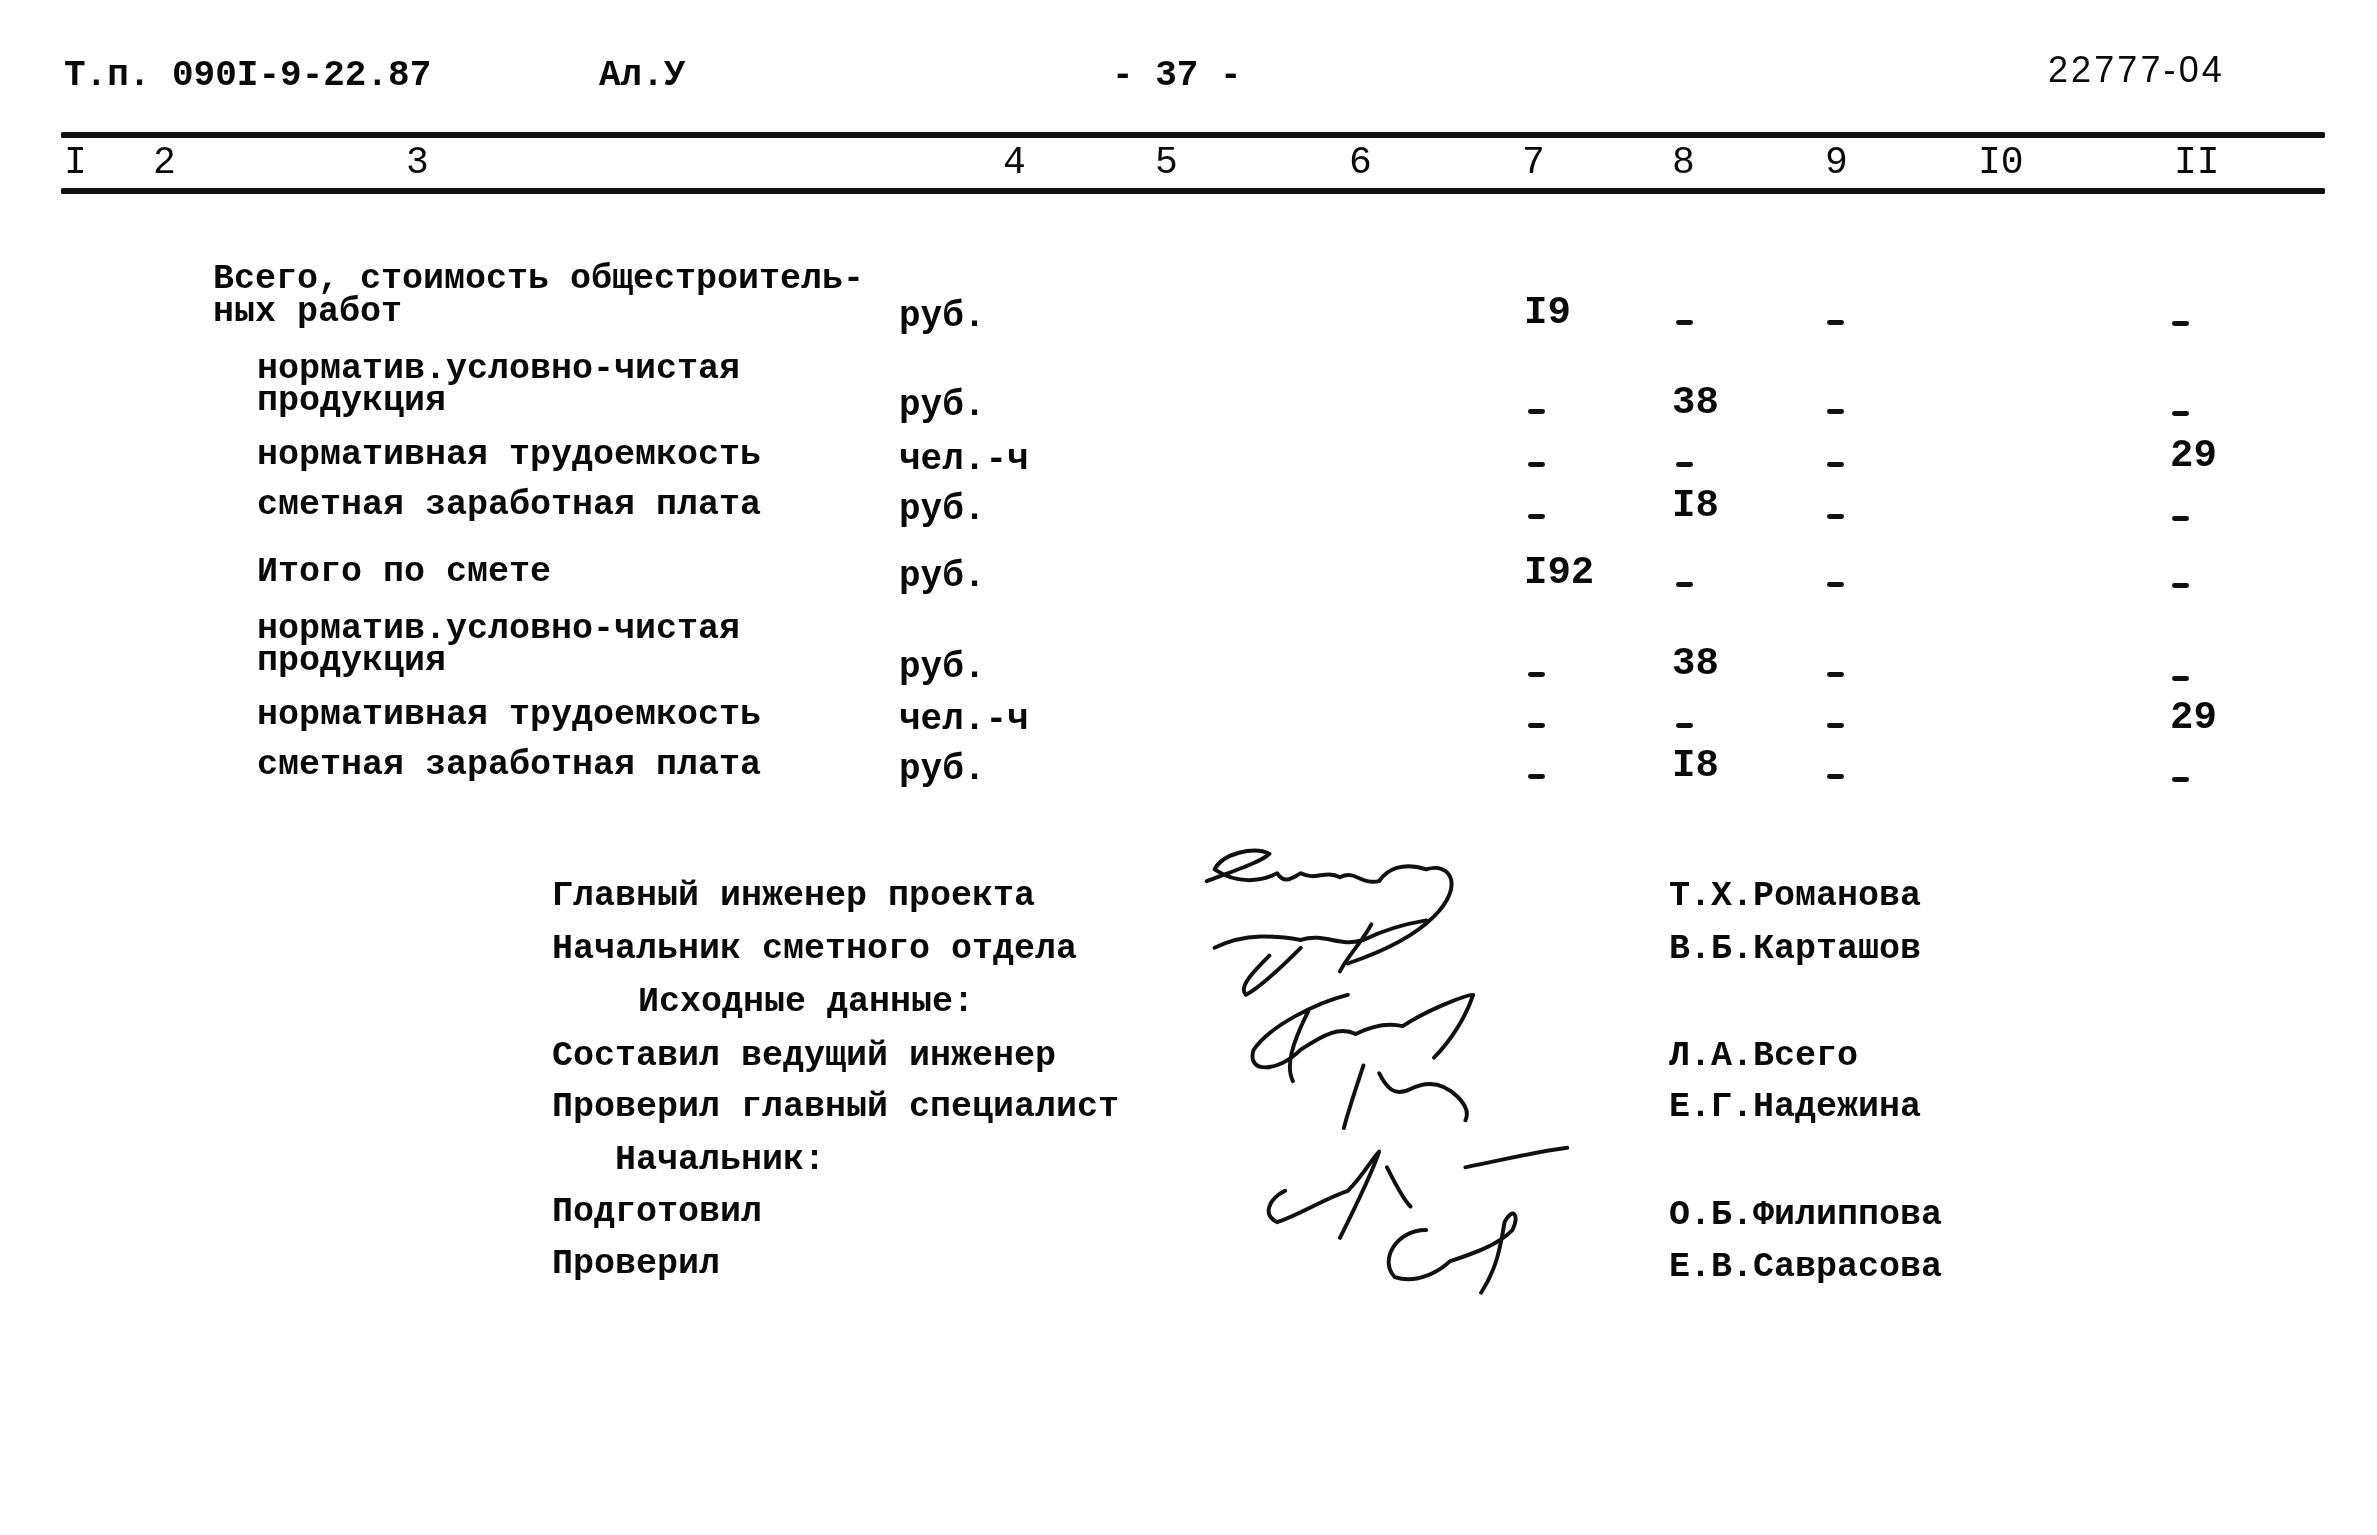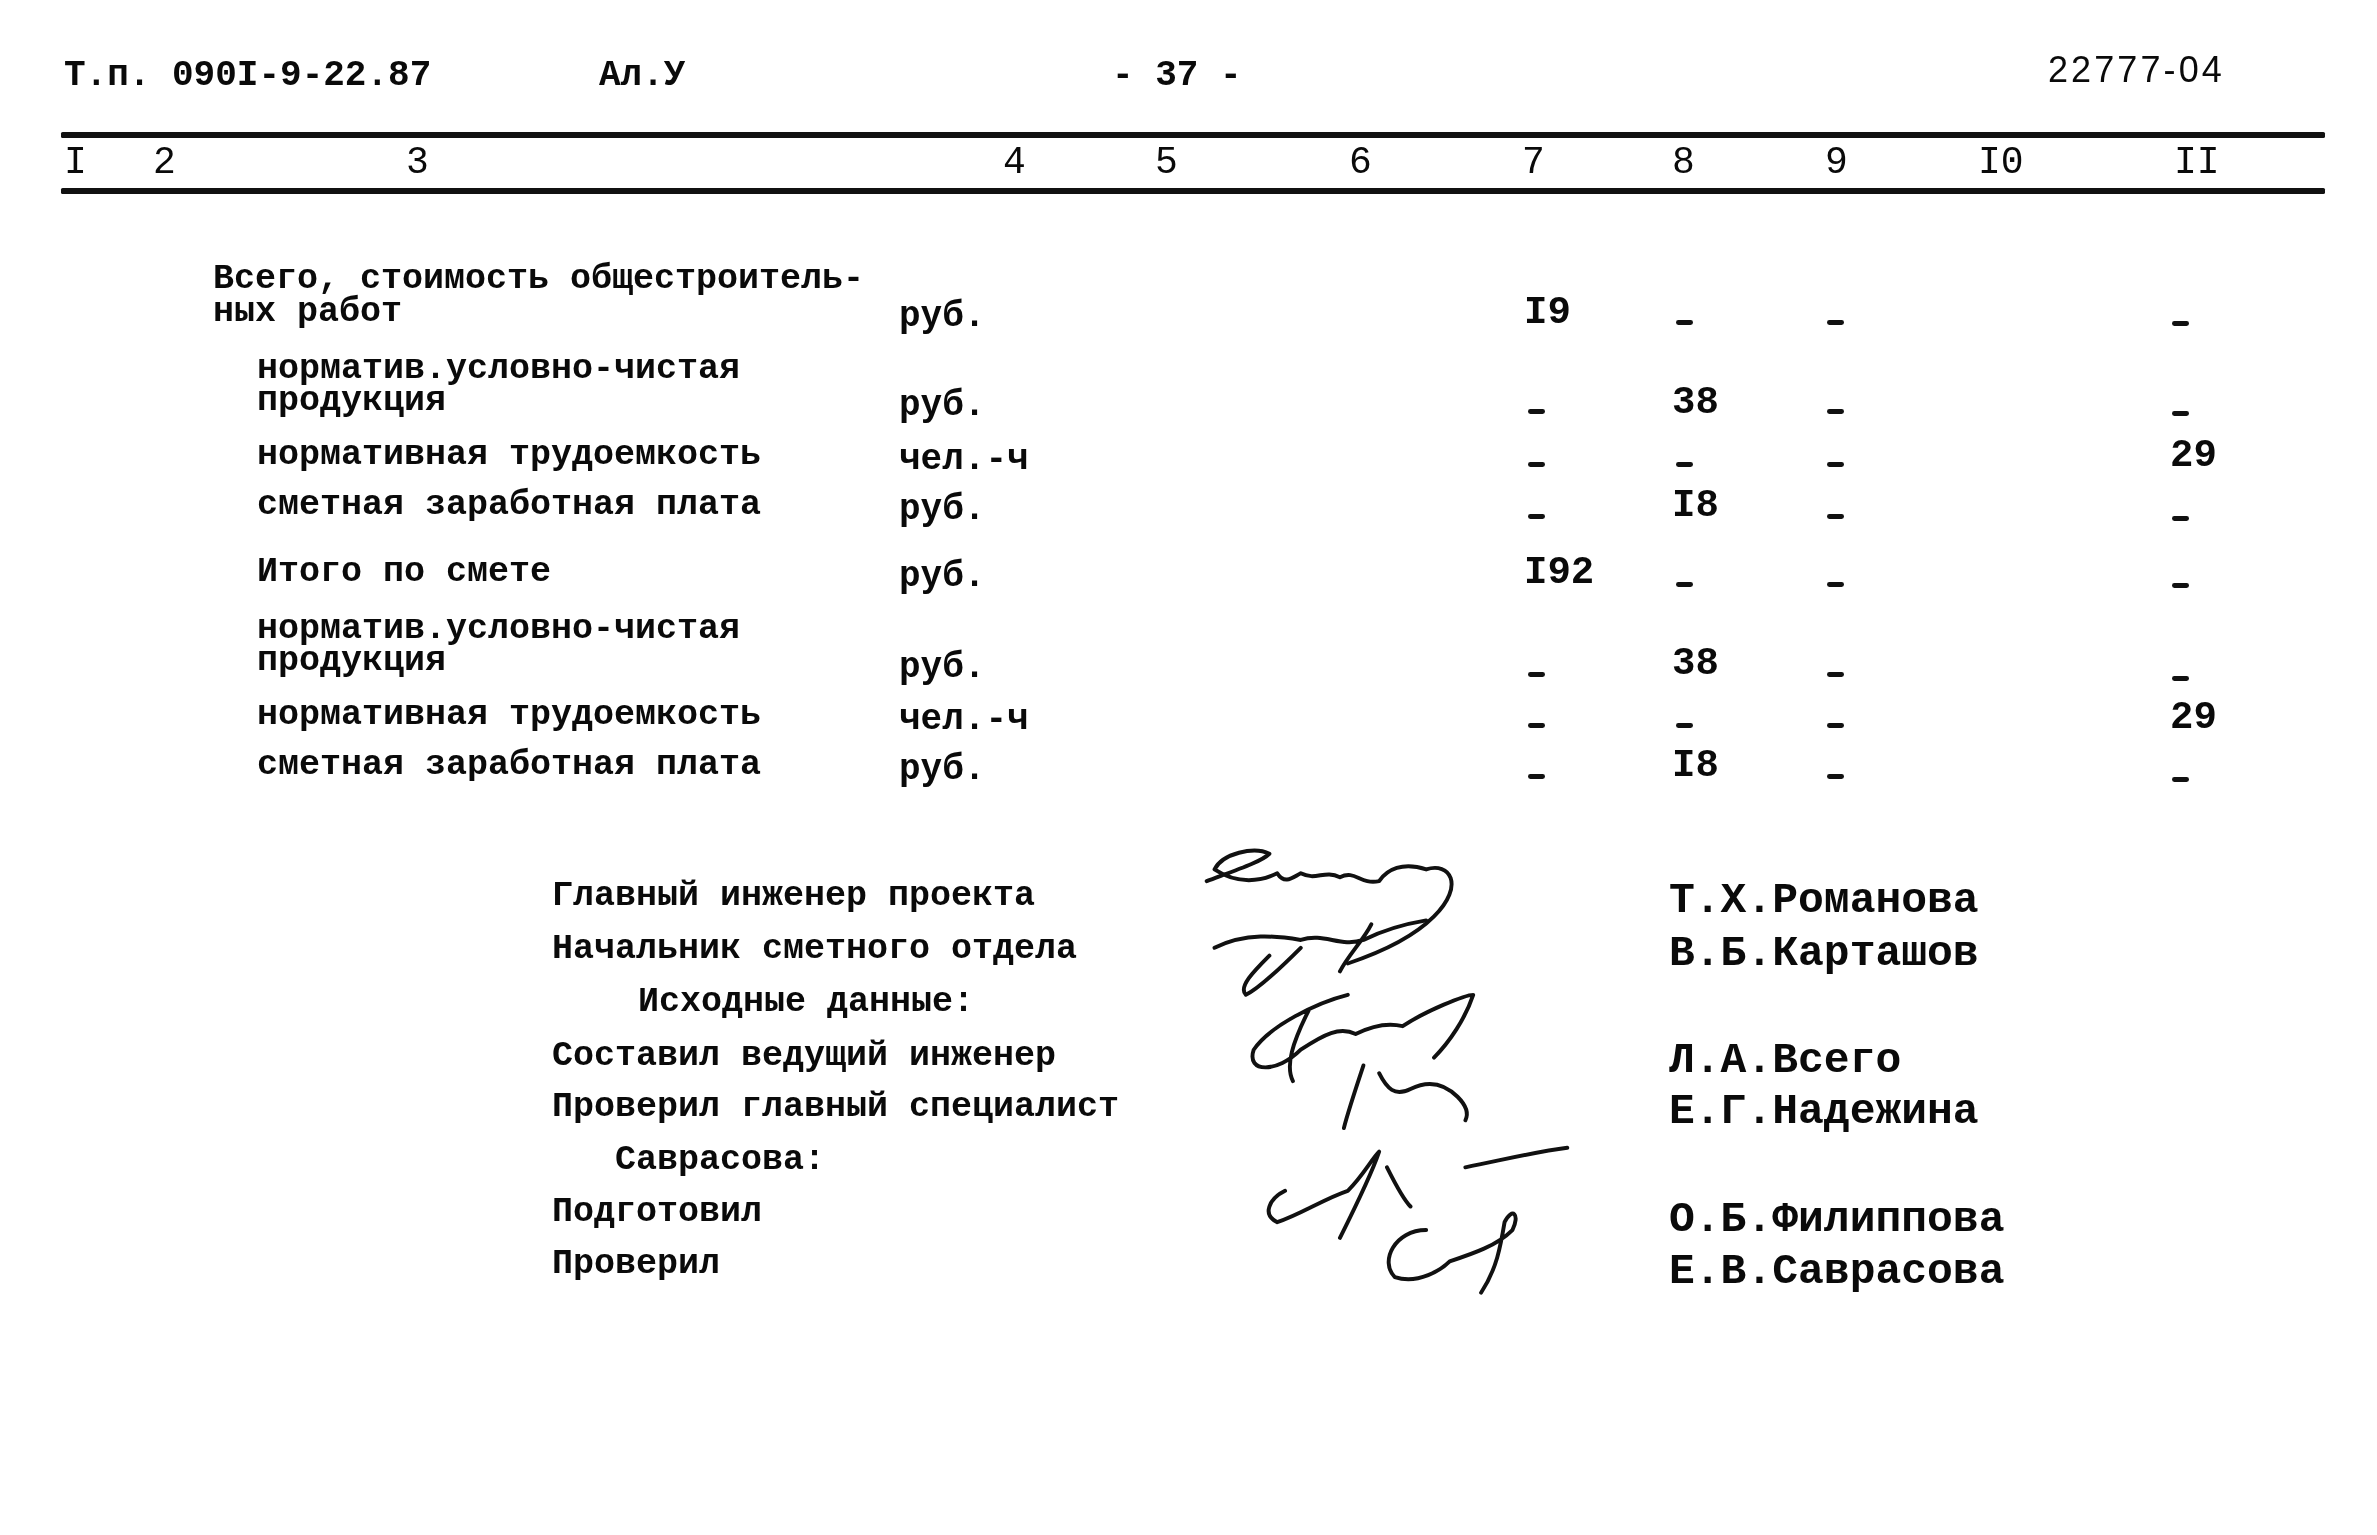--- a/index.html
+++ b/index.html
@@ -8,21 +8,21 @@
   .abs { position:absolute; white-space:nowrap; }
   .hdr { font-size:36px; top:55px; }
   .hdr-bold { font-weight:bold; }
   .rule { position:absolute; left:61px; width:2264px; height:5.5px; background:#111; border-radius:1.6px; }
   .colnum { font-size:38px; top:141px; }
   .cell { font-size:36px; font-weight:bold; }
   .lbl { font-size:35px; font-weight:bold; line-height:33px; }
   .val { font-size:39px; font-weight:bold; }
   .dash { display:inline-block; width:17px; height:5.5px; background:#111; border-radius:2.4px; }
   .sig-role { font-size:35px; font-weight:bold; }
-  .sig-name { font-size:43px; font-weight:bold; }
+  .sig-name { font-size:35px; font-weight:bold; }
   .handwriting { position:absolute; left:1191px; top:838px; width:439px; height:494px; }
   .handwriting path { fill:none; stroke:#111; stroke-width:5; stroke-linecap:round; stroke-linejoin:round; }
 </style>
 </head>
 <body>
 
 <div class="abs hdr hdr-bold" style="left:64px;">Т.п. 090I-9-22.87</div>
 <div class="abs hdr hdr-bold" style="left:599px;">Ал.У</div>
 <div class="abs hdr hdr-bold" style="left:1112px;">- 37 -</div>
 <div class="abs hdr" style="left:2048px; top:49px; font-family:'Liberation Sans', sans-serif; letter-spacing:3.1px;">22777-04</div>
@@ -107,21 +107,21 @@
 <div class="abs sig-name" style="left:1669px; top:929px;">В.Б.Карташов</div>
 
 <div class="abs sig-role" style="left:638px; top:982px;">Исходные данные:</div>
 
 <div class="abs sig-role" style="left:552px; top:1036px;">Составил ведущий инженер</div>
 <div class="abs sig-name" style="left:1669px; top:1036px;">Л.А.Всего</div>
 
 <div class="abs sig-role" style="left:552px; top:1087px;">Проверил главный специалист</div>
 <div class="abs sig-name" style="left:1669px; top:1087px;text-align:center;">Е.Г.Надежина</div>
 
-<div class="abs sig-role" style="left:615px; top:1140px;">Саврасова:</div>
+<div class="abs sig-role" style="left:615px; top:1140px;">Начальник:</div>
 
 <div class="abs sig-role" style="left:552px; top:1192px;">Подготовил</div>
 <div class="abs sig-name" style="left:1669px; top:1195px;">О.Б.Филиппова</div>
 
 <div class="abs sig-role" style="left:552px; top:1244px;">Проверил</div>
 <div class="abs sig-name" style="left:1669px; top:1247px;text-align:center;">Е.В.Саврасова</div>
 
 <svg class="handwriting" viewBox="0 0 560 630">
   <path d="M20 55 C60 40 90 30 100 20 C80 10 40 20 30 40 C60 60 90 55 110 45 C120 60 130 50 140 45 C160 55 170 40 190 50 C210 40 215 60 240 55 C250 40 270 30 300 40 C330 30 350 60 310 100 C280 130 230 150 200 160"></path>
   <path d="M30 140 C70 120 110 125 140 130 C170 120 190 140 220 130 C240 120 270 110 300 105 M100 150 C80 170 60 190 70 200 C90 190 120 160 140 140 M230 110 C220 130 200 150 190 170"></path>

